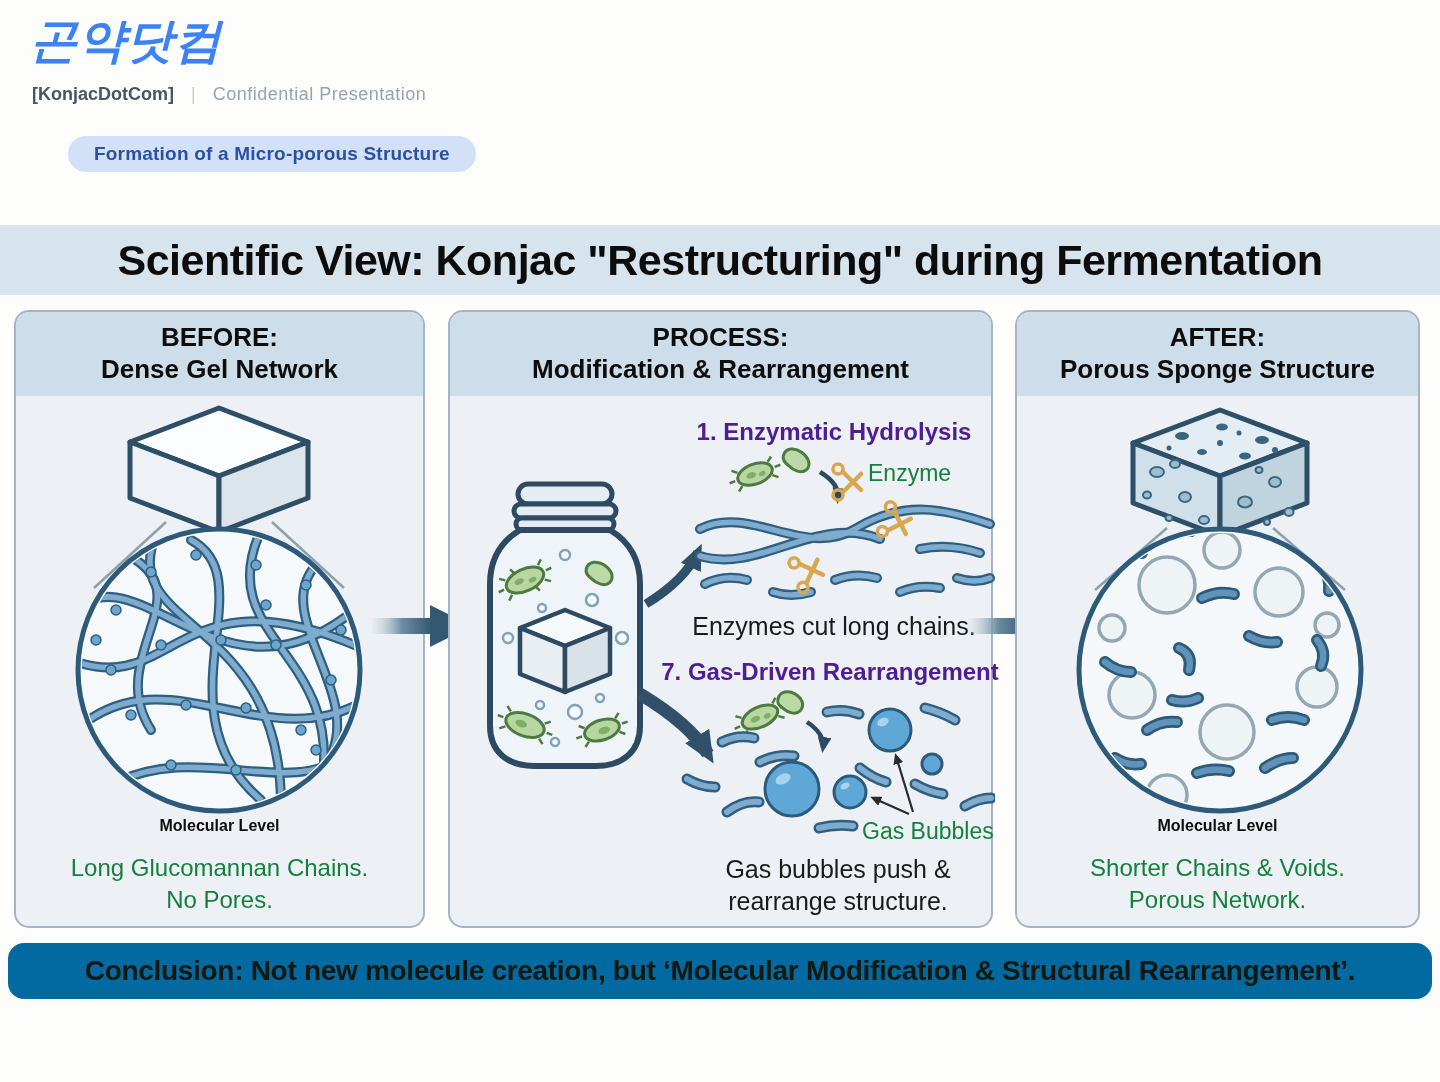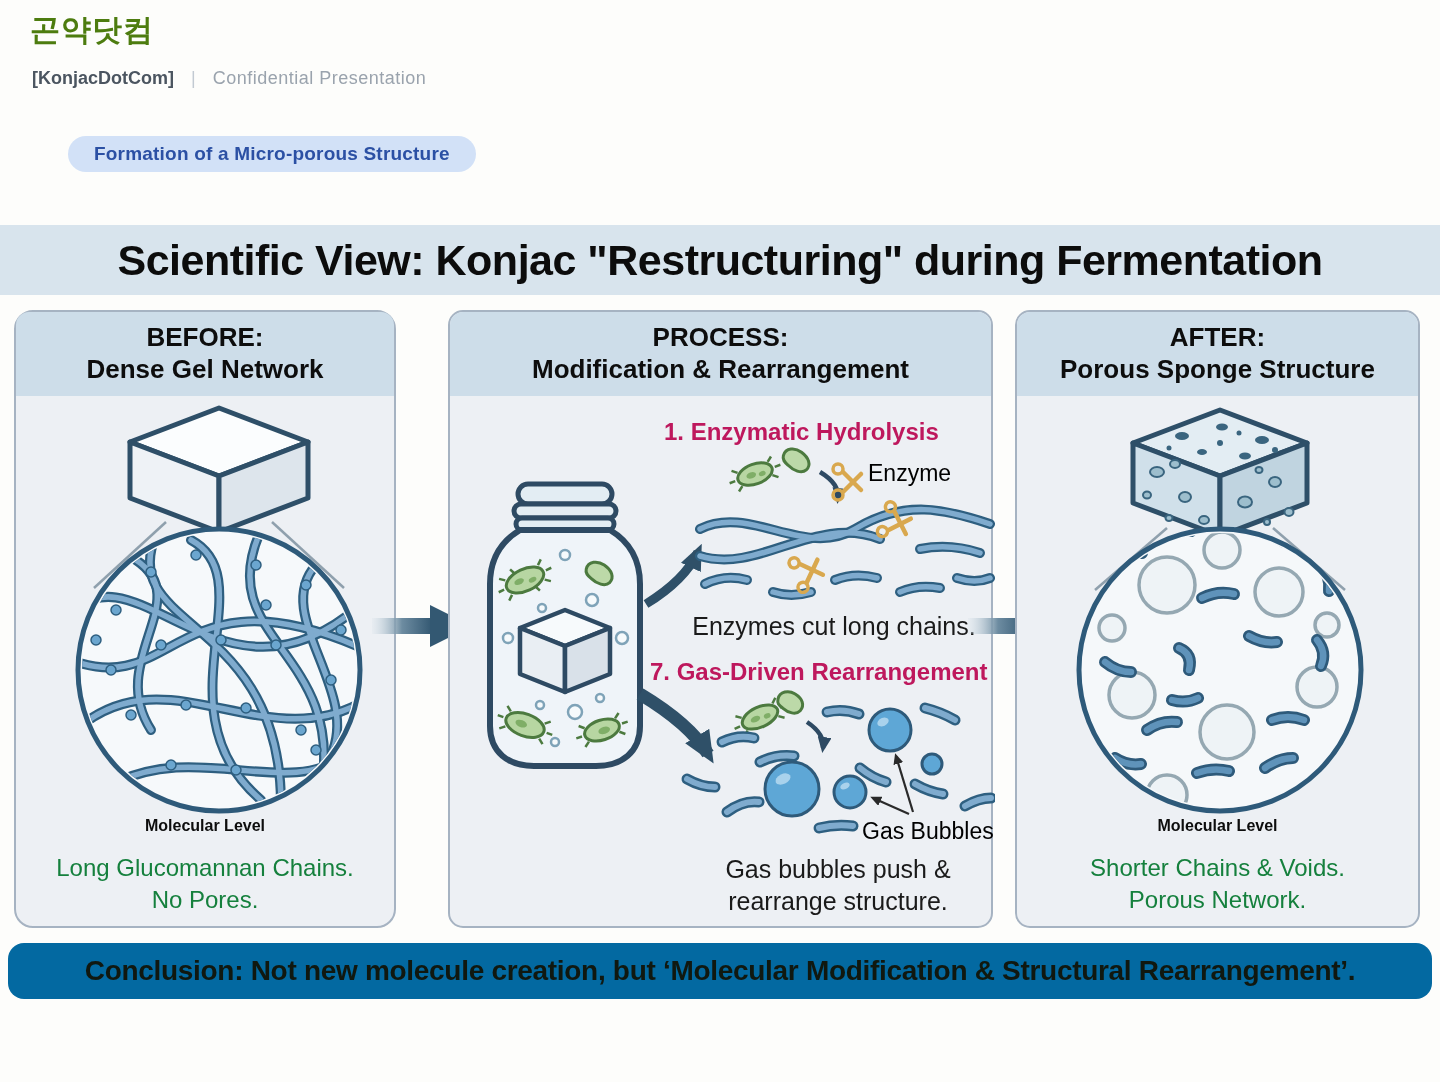--- a/index.html
+++ b/index.html
@@ -1,41 +1,41 @@
 <!DOCTYPE html>
 <html><head>
 <meta charset="utf-8">
 <style>
   html,body{margin:0;padding:0;background:#ffffff;}
   .page{position:relative;width:1440px;height:1082px;background:#fdfdfb;overflow:hidden;
         font-family:"Liberation Sans", sans-serif;color:#111;}
   .abs{position:absolute;}
   
-  .logo-kr{left:30px;top:10px;font-size:30px;font-weight:600;color:#4d7c0f;letter-spacing:1px;}
-  .logo-row{left:32px;top:68px;font-size:18px;white-space:nowrap;}
+  .logo-kr{left:30px;top:10px;font-size:47px;font-weight:600;color:#3b82f6;letter-spacing:1px;font-style:italic;}
+  .logo-row{left:32px;top:84px;font-size:18px;white-space:nowrap;}
   .logo-sub{font-weight:700;color:#4b5560;}
   .logo-div{color:#c2cad2;margin:0 12px;font-weight:400;}
   .confid{color:#9aa3ad;font-weight:400;letter-spacing:.5px;}
   .badge{left:68px;top:136px;height:36px;line-height:36px;padding:0 26px;border-radius:19px;
          background:#d2e1f7;color:#2b50a4;font-size:19px;font-weight:700;letter-spacing:.2px;}
   
   .title-band{left:0;top:225px;width:1440px;height:70px;background:#d8e4ed;}
   .main-title{width:100%;text-align:center;line-height:70px;font-size:43px;font-weight:700;
               color:#0c0c0c;letter-spacing:-.5px;}
   
   .panel{top:310px;height:618px;background:#edf0f4;border:2px solid #a6b3c2;border-radius:15px;
          box-sizing:border-box;}
   .panel-head{left:0;top:0;width:100%;height:84px;background:#cddde9;border-radius:13px 13px 0 0;
               text-align:center;padding-top:9px;box-sizing:border-box;}
   .ph-line{font-size:26px;font-weight:700;color:#0d0d0d;line-height:32px;}
   .cap-title{width:100%;text-align:center;font-size:16px;font-weight:700;color:#0d0d0d;}
   .cap-line{width:100%;text-align:center;font-size:24px;color:#15803d;}
-  .step-title{text-align:left;font-size:24px;font-weight:700;color:#be185d;white-space:nowrap;}
+  .step-title{text-align:center;font-size:24px;font-weight:700;color:#4c1d95;white-space:nowrap;}
   .step-cap{text-align:center;font-size:25px;color:#1a1a1a;white-space:nowrap;}
-  .mini-label{font-size:23px;color:#000000;white-space:nowrap;}
+  .mini-label{font-size:23px;color:#15803d;white-space:nowrap;}
   
   .conclusion{left:8px;top:943px;width:1424px;height:56px;background:#0369a1;border-radius:16px;
               text-align:center;line-height:56px;font-size:28px;font-weight:700;color:#101810;
               letter-spacing:-.3px;white-space:nowrap;}
 </style>
 </head>
 <body>
 
 <div class="page">
 
@@ -44,21 +44,21 @@
     <span class="logo-sub">[KonjacDotCom]</span>
     <span class="logo-div">|</span>
     <span class="confid">Confidential Presentation</span>
   </div>
   <div class="abs badge">Formation of a Micro-porous Structure</div>
 
   <div class="abs title-band">
     <div class="abs main-title">Scientific View: Konjac "Restructuring" during Fermentation</div>
   </div>
 
-  <div class="abs panel" style="left:14px;width:382px;border-radius:19px;">
+  <div class="abs panel" style="left:14px;width:411px;">
     <div class="abs panel-head">
       <div class="ph-line">BEFORE:</div>
       <div class="ph-line">Dense Gel Network</div>
     </div>
     <svg class="abs" style="left:0;top:88px;" width="407" height="430" viewBox="0 0 407 430">
       <defs>
           <clipPath id="clipB">
             <circle cx="203" cy="270" r="137"></circle>
           </clipPath>
         </defs>

